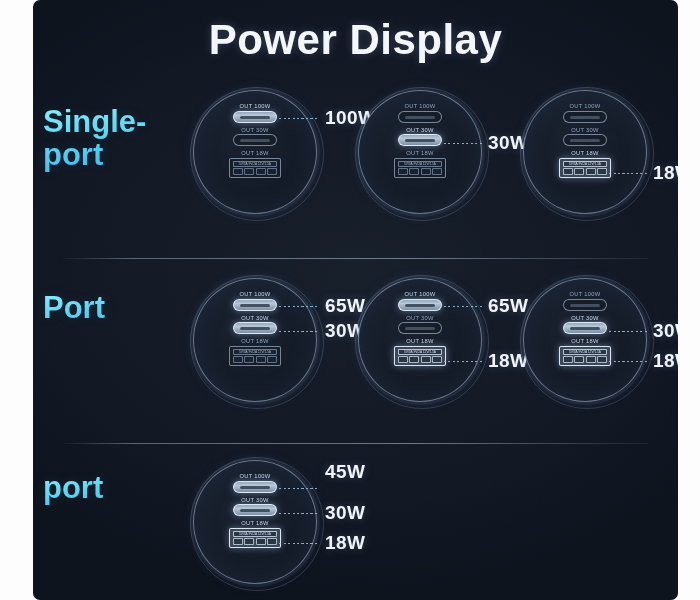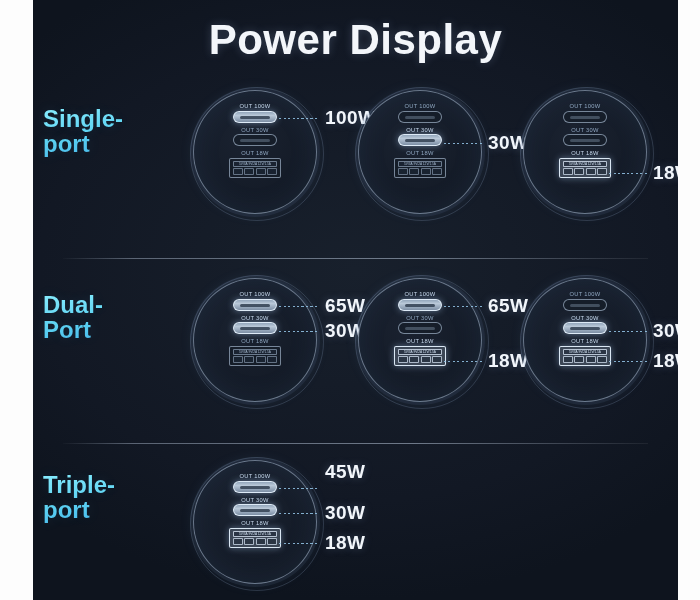--- a/index.html
+++ b/index.html
@@ -9,20 +9,21 @@
     font-family:"Liberation Sans", sans-serif;
   }
   #stage { position:relative; width:700px; height:600px; background:#fdfdfd; }
 
   .panel {
     position:absolute; left:33px; top:0px; width:645px; height:600px;
     background:#141b26;
     background-image:
        radial-gradient(ellipse 70% 55% at 50% 45%, #18202c 0%, #121824 70%, #0e141e 100%);
     overflow:hidden;
+    border-radius:7px;
   }
 
   .title {
     position:absolute; left:0; top:16px; width:100%;
     text-align:center; color:#f3f6fa;
     font-size:42px; font-weight:bold; letter-spacing:0.5px;
     text-shadow:0 0 10px rgba(180,210,255,0.22);
   }
 
   .divider {
@@ -32,21 +33,21 @@
   #div1 { top:258px; }
   #div2 { top:443px; }
 
   .row { position:absolute; left:0; width:100%; }
   #row1 { top:90px; height:150px; }
   #row2 { top:278px; height:145px; }
   #row3 { top:460px; height:125px; }
 
   .rowlabel {
     position:absolute; left:10px; width:150px;
-    font-size:24px; font-weight:bold; line-height:1.06;
+    font-size:31px; font-weight:bold; line-height:1.06;
     color:#7fe3f5;
     background:linear-gradient(170deg,#8df0ff 0%,#5fd4f2 45%,#3aa9e8 100%);
     -webkit-background-clip:text; background-clip:text;
     -webkit-text-fill-color:transparent;
     text-shadow:0 0 14px rgba(90,200,245,0.12);
   }
   #row1 .rowlabel { top:16px; }
   #row2 .rowlabel { top:14px; }
   #row3 .rowlabel { top:12px; }
 
@@ -240,21 +241,20 @@
                 </div>
               </div>
             </div>
           </div>
         </div>
         <div class="conn" style="left: 576px; top: 83px; width: 38px;"></div>
         <div class="callout" style="left: 620px; top: 72px;">18W</div>
       </div>
     <div class="row" id="row2">
         <div class="rowlabel">
-          <div>Dual-</div>
           <div>Port</div>
         </div>
         <div class="unit" style="left: 160px;">
           <div class="circle"></div>
           <div class="ports">
             <div class="portgrp on">
               <div class="portlbl">OUT 100W</div>
               <div class="usbc">
                 <i class="pin"></i>
               </div>
@@ -345,21 +345,20 @@
             </div>
           </div>
         </div>
         <div class="conn" style="left: 576px; top: 53px; width: 38px;"></div>
         <div class="callout" style="left: 620px; top: 42px;">30W</div>
         <div class="conn" style="left: 576px; top: 83px; width: 38px;"></div>
         <div class="callout" style="left: 620px; top: 72px;">18W</div>
       </div>
     <div class="row" id="row3">
         <div class="rowlabel">
-          <div>Triple-</div>
           <div>port</div>
         </div>
         <div class="unit" style="left: 160px;">
           <div class="circle"></div>
           <div class="ports">
             <div class="portgrp on">
               <div class="portlbl">OUT 100W</div>
               <div class="usbc">
                 <i class="pin"></i>
               </div>

